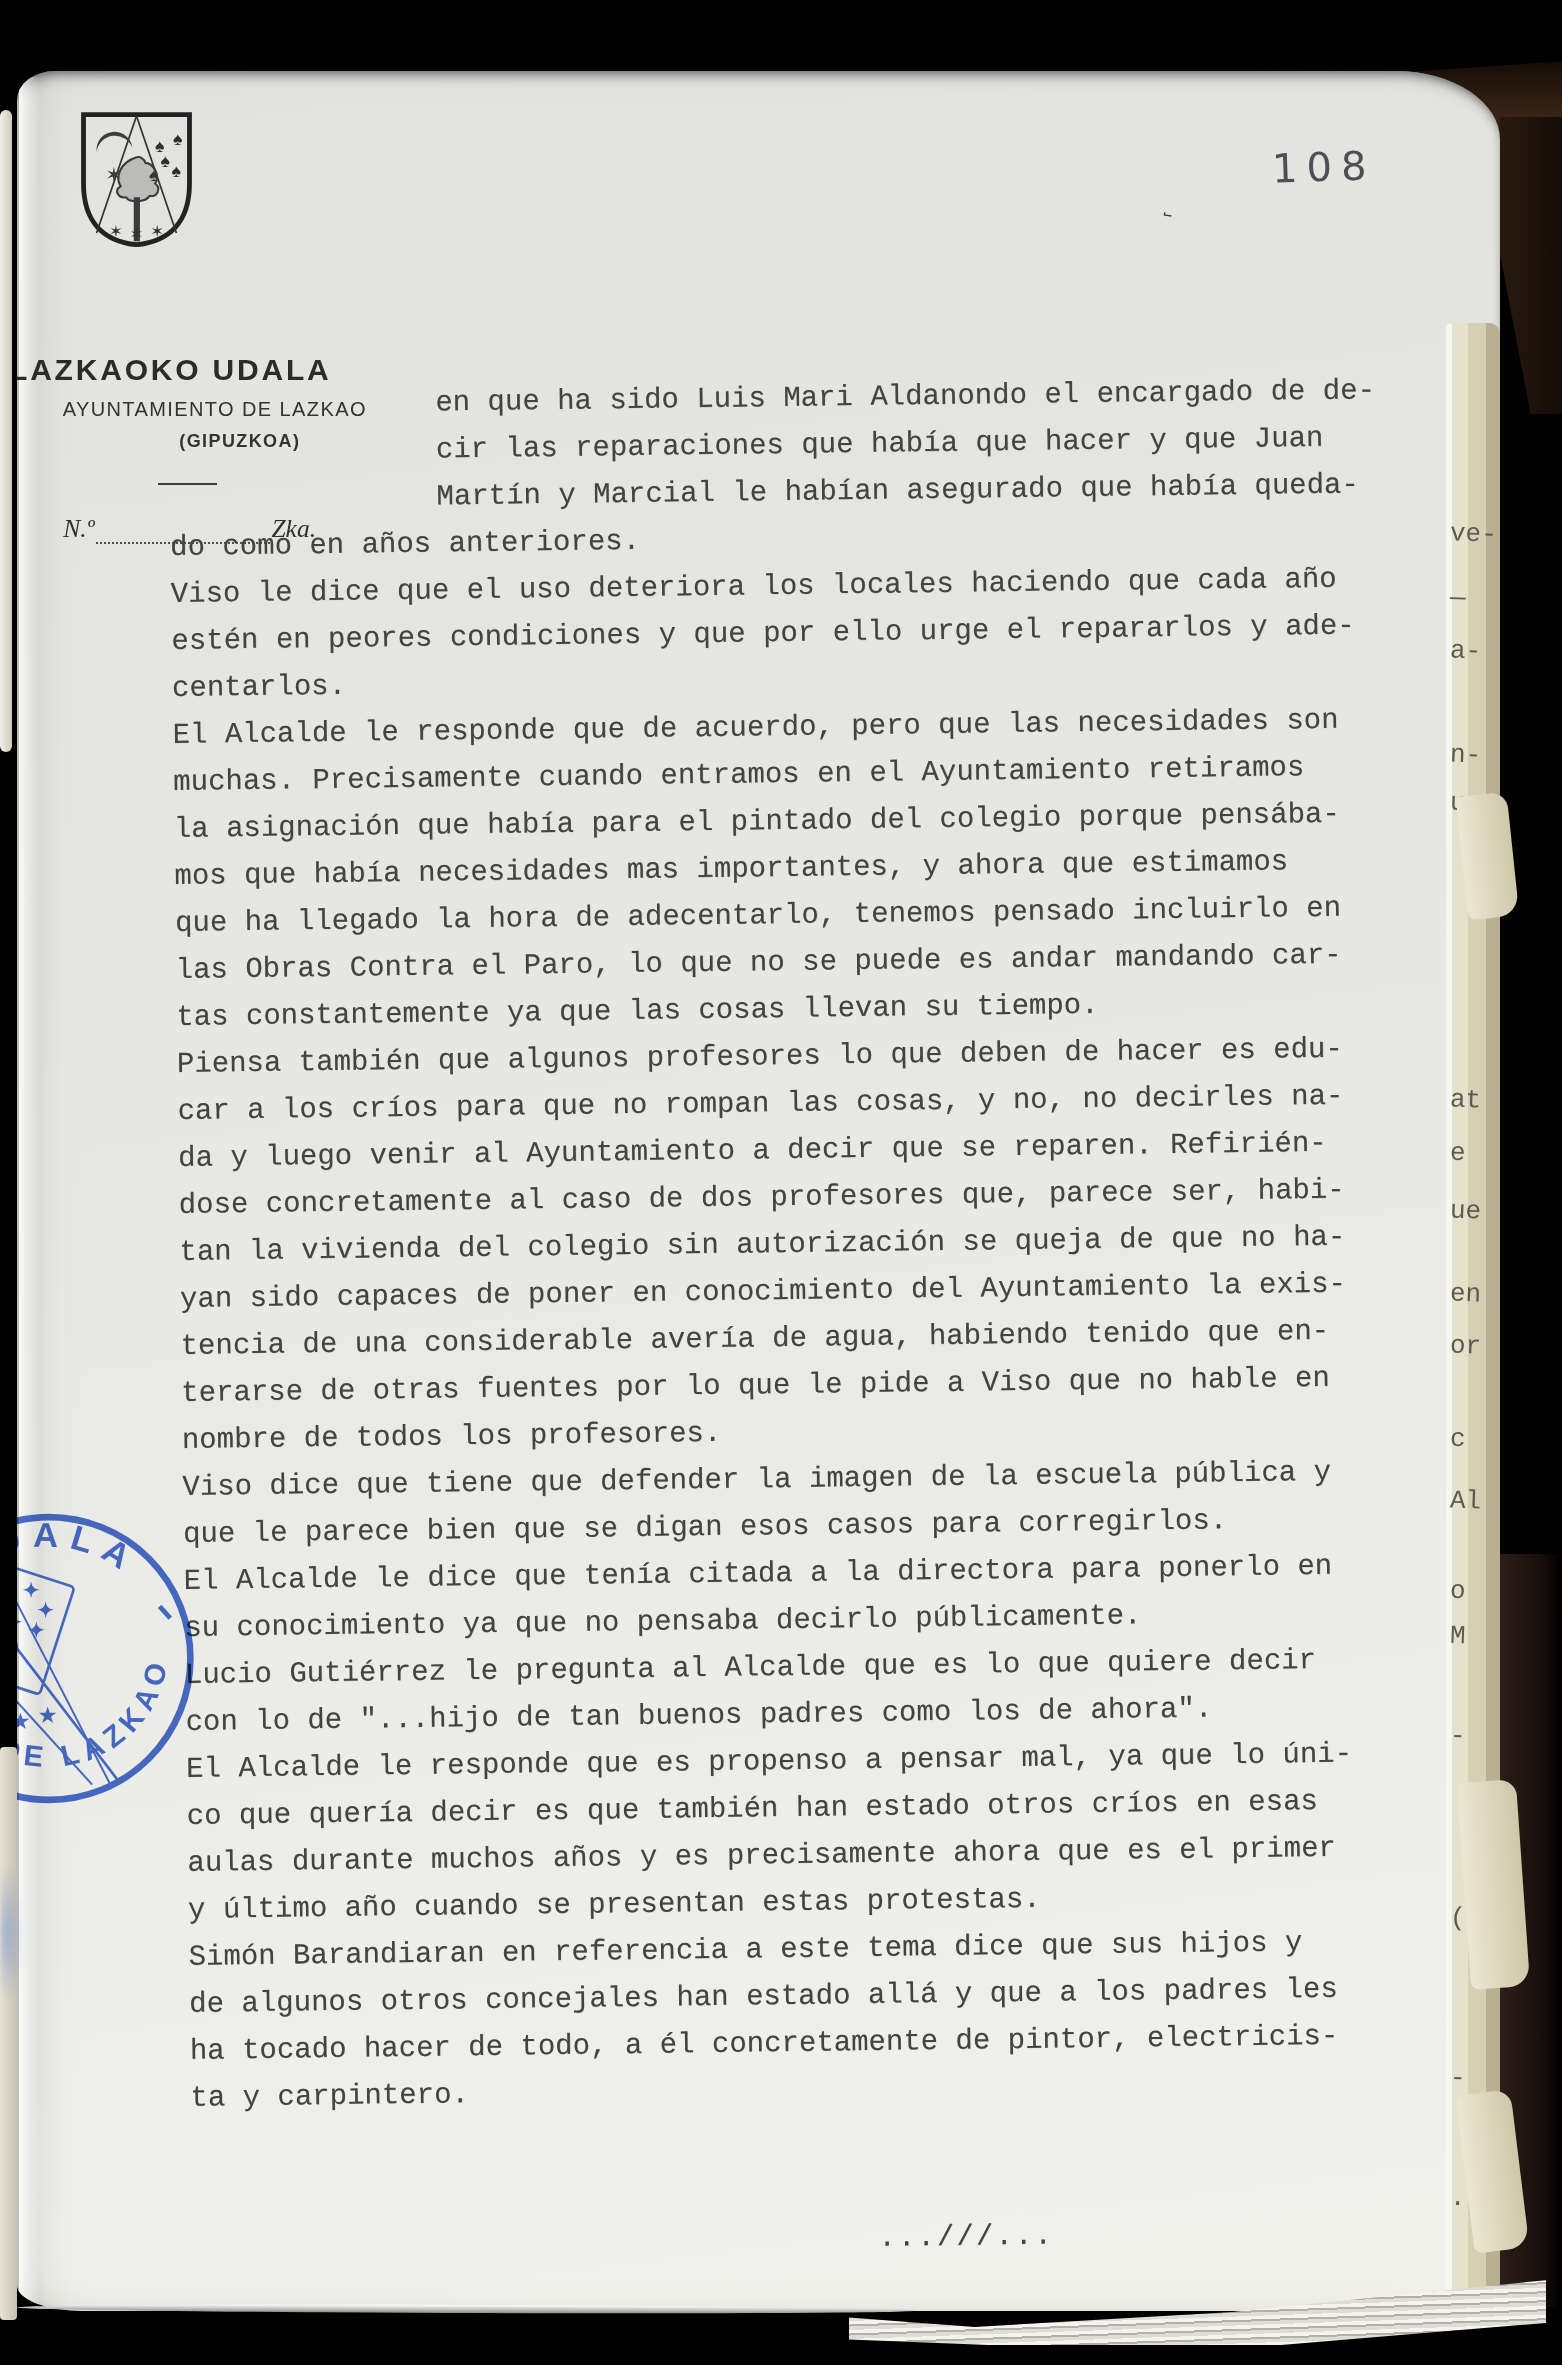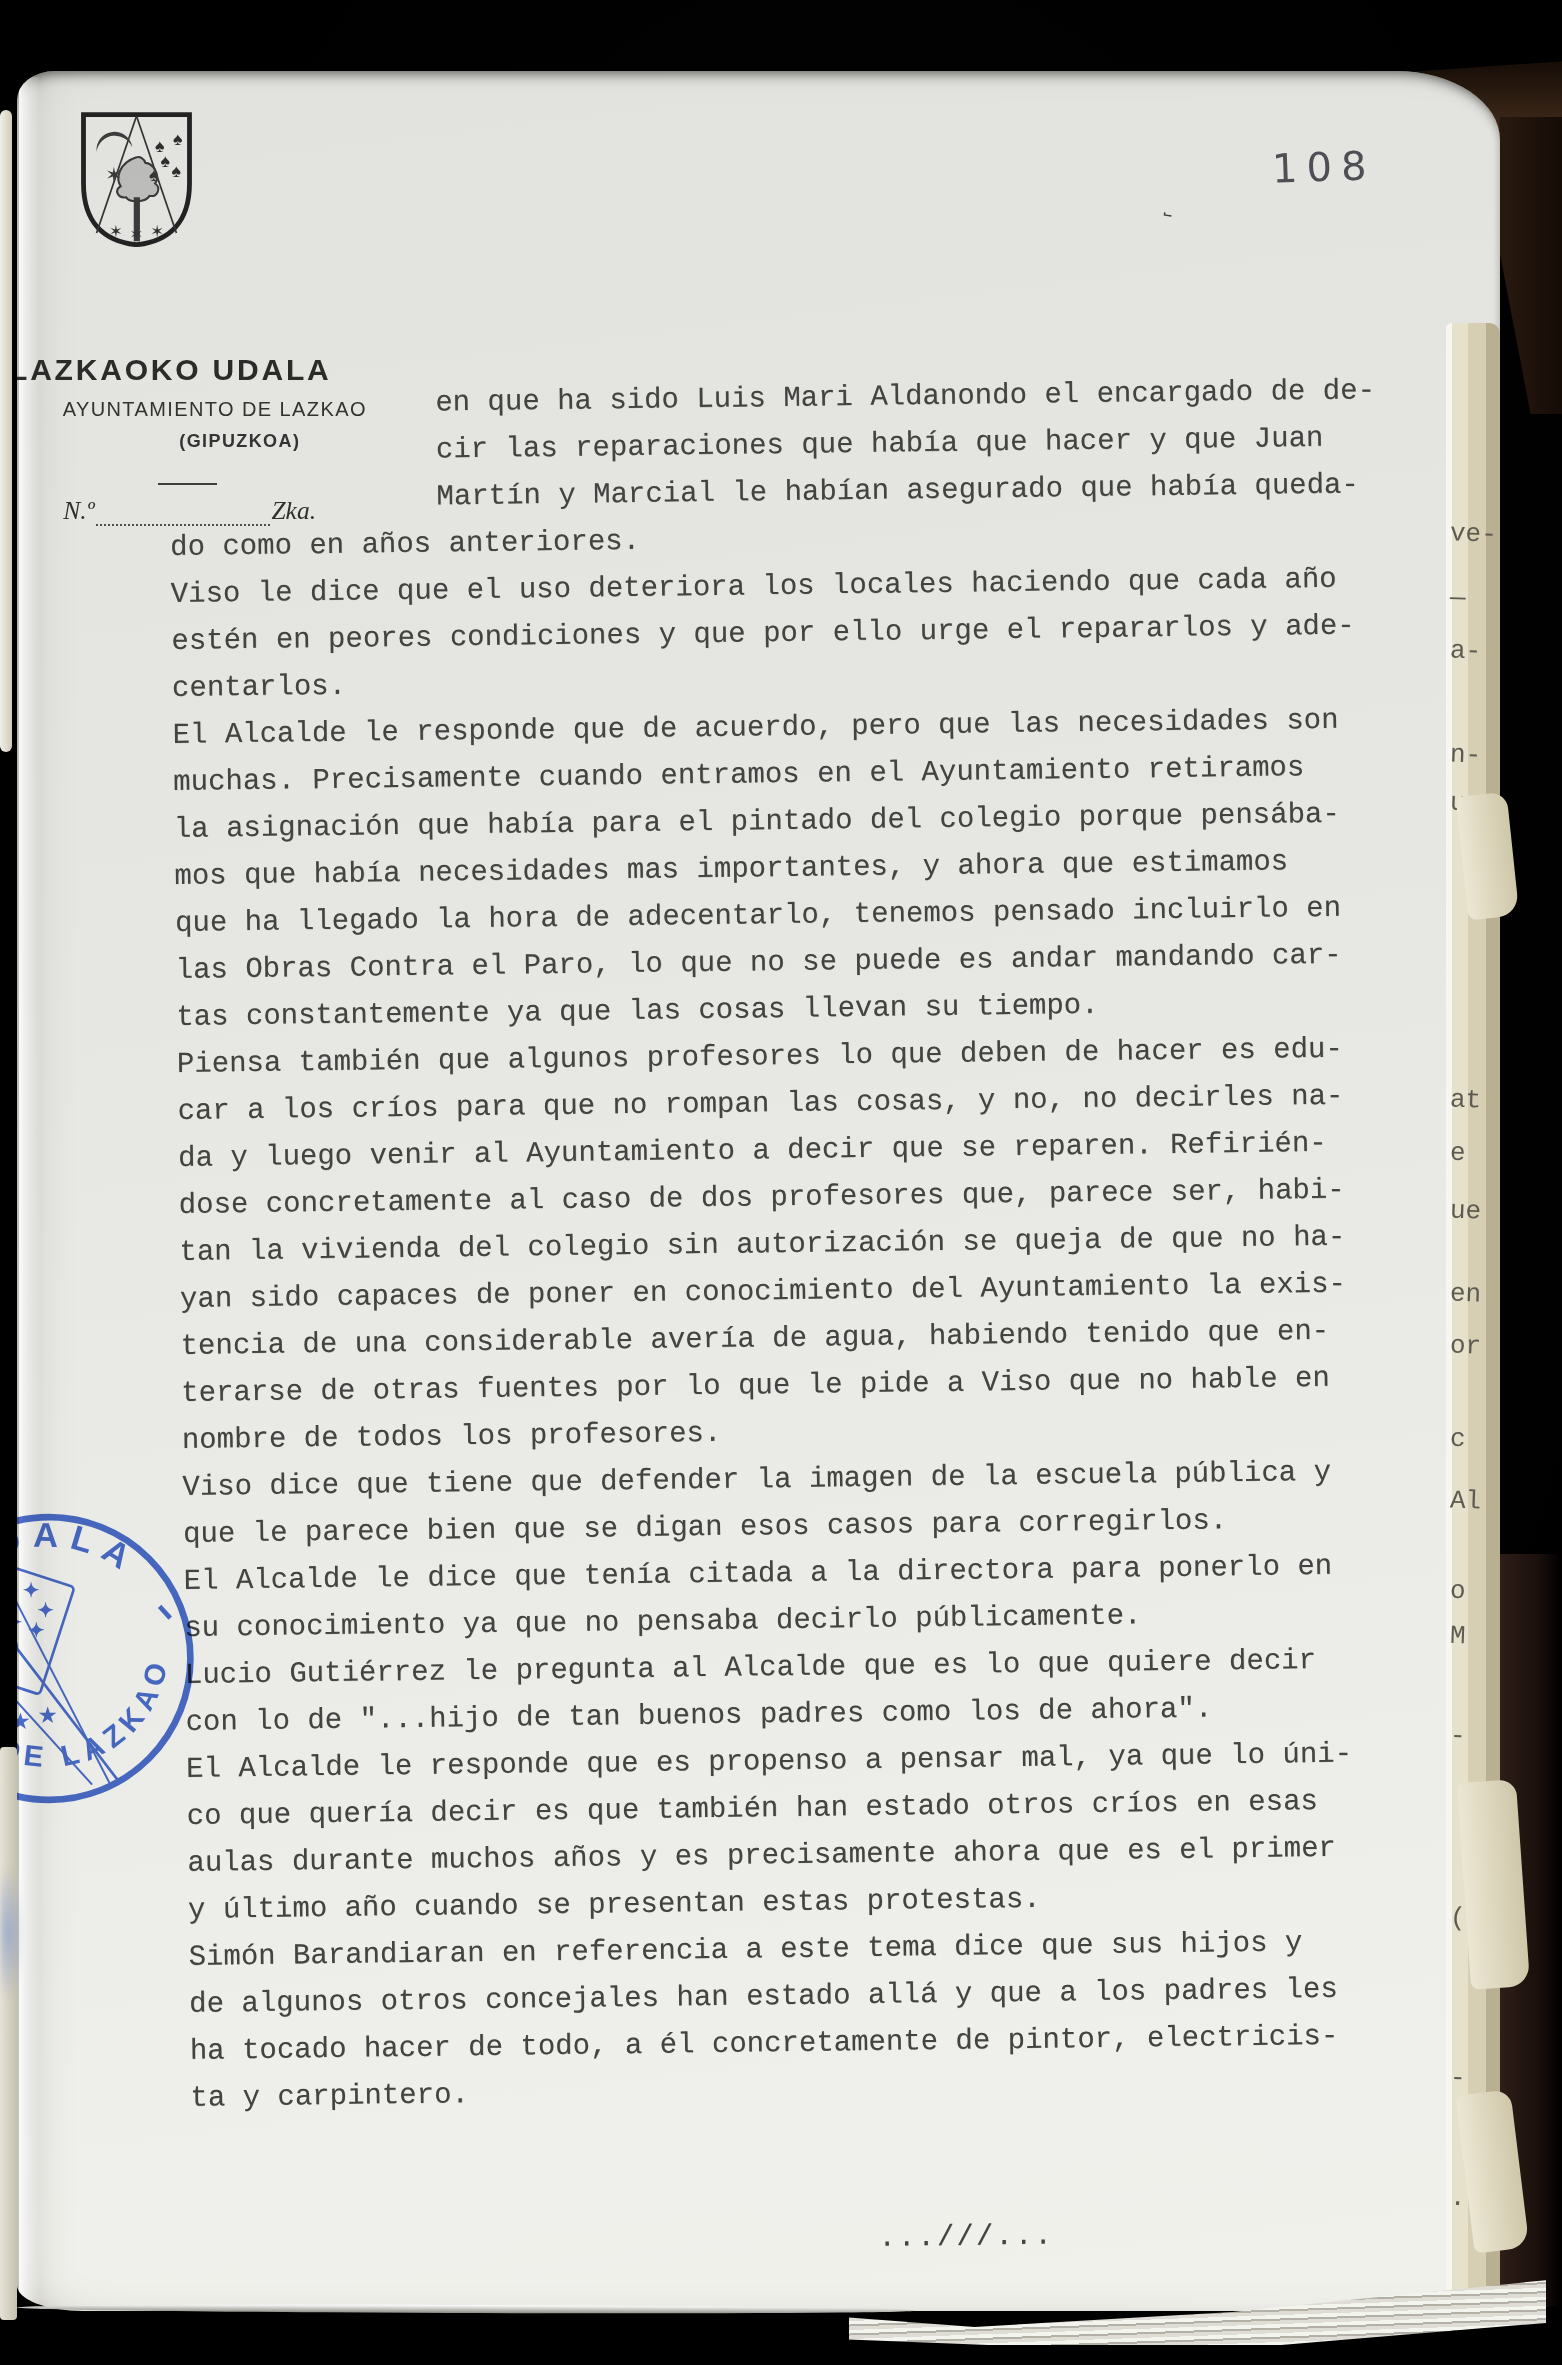--- a/index.html
+++ b/index.html
@@ -32,21 +32,21 @@
   #page::before{content:"";position:absolute;left:1.4px;top:5.5px;width:21px;height:2230px;
       background:linear-gradient(90deg,rgba(255,255,255,.95),rgba(255,255,255,0));}
 
   
   #arms{left:61px;top:38px;}
   #muni-eu{left:-8.3px;top:282px;font-size:30px;font-weight:bold;letter-spacing:2.8px;
       color:#2b2b29;white-space:nowrap;}
   #muni-es{left:1.4px;top:327px;font-size:20px;letter-spacing:1.4px;color:#323230;white-space:nowrap;margin-left:44px;}
   #province{left:122px;top:360px;font-size:18px;font-weight:bold;letter-spacing:1.4px;color:#333;margin-left:40px;}
   #divider{left:141px;top:412px;width:59px;height:2.1px;background:#3d3d3d;}
-  #refrow{left:46px;top:425px;display:flex;align-items:flex-end;
+  #refrow{left:46px;top:443px;display:flex;align-items:flex-end;
       font-family:"Liberation Serif",serif;font-style:italic;font-size:25.5px;color:#2f2f2d;}
   #refrow .leader{width:174px;height:22px;border-bottom:2.1px dotted #4f4f4d;margin:0 1.4px;}
 
   
   #pagenum{left:1255px;top:73px;font-family:"DejaVu Sans",sans-serif;font-size:40px;
       letter-spacing:9px;color:#504e54;transform:rotate(-2deg);}
   #pagenum-tick{left:1148px;top:122px;color:#3c3b40;font-size:21px;transform:rotate(8deg);}
 
   
   #text-block{left:151px;top:312px;width:1243px;

